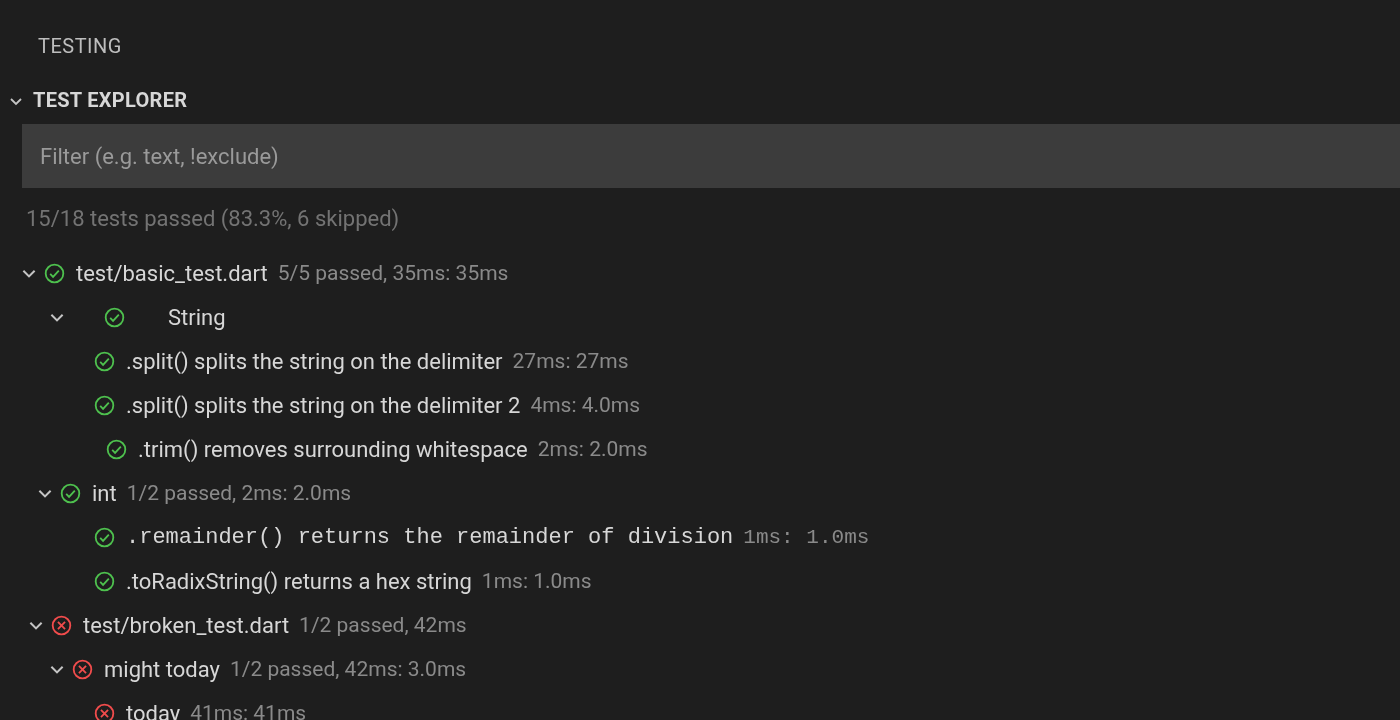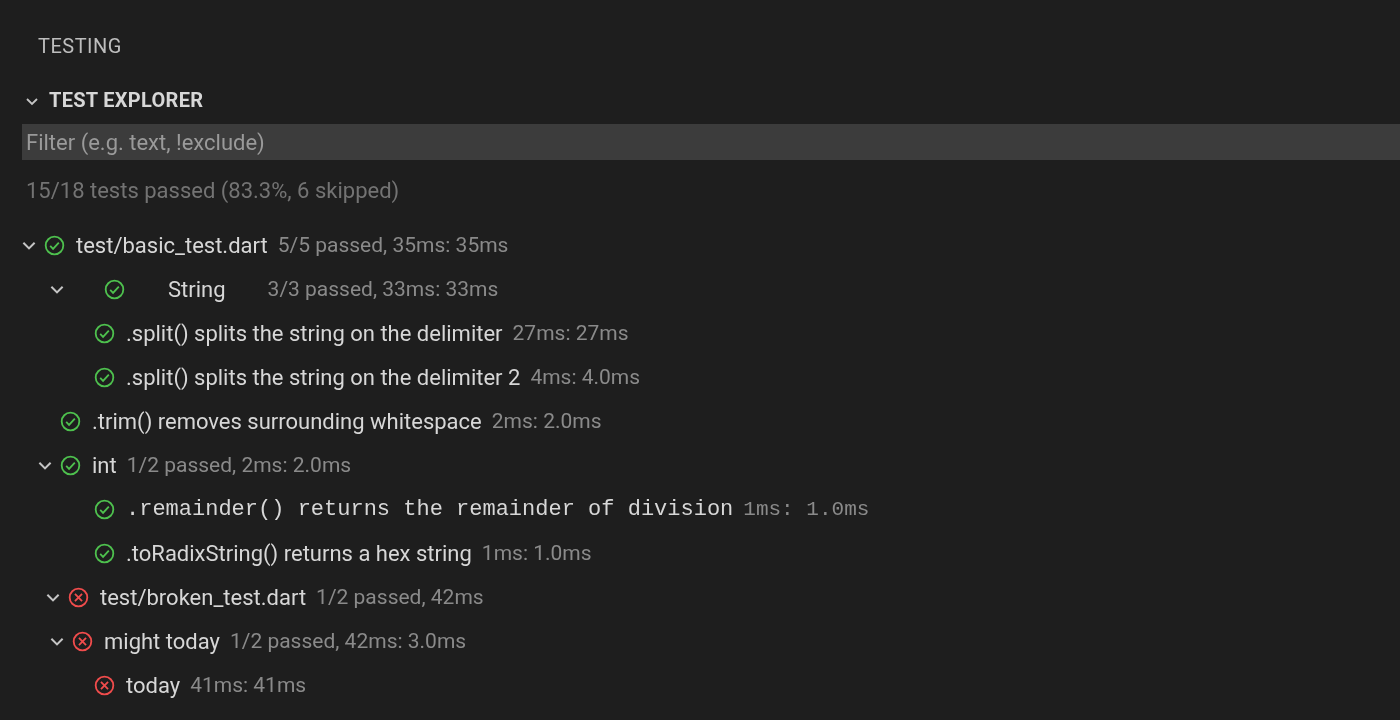--- a/index.html
+++ b/index.html
@@ -15,40 +15,40 @@
   .panel-title {
     padding: 34px 0 24px 38px;
     font-size: 20px;
     letter-spacing: 0.5px;
     color: #bdbdbd;
     font-weight: 400;
   }
   .section-header {
     display: flex;
     align-items: center;
-    padding: 6px 0 12px 24px;
+    padding: 6px 0 12px 8px;
     font-size: 20px;
     font-weight: 700;
     color: #d7d7d7;
     letter-spacing: 0.3px;
     cursor: pointer;
   }
   .section-header .chevron { margin-right: 9px; margin-top:2px; }
   .filter-wrap {
     padding: 0 0 0 22px;
   }
   .filter-input {
     width: 100%;
-    height: 36px;
+    height: 64px;
     background: #3c3c3c;
     border: none;
     outline: none;
     color: #cccccc;
     font-size: 22px;
-    padding: 0 4px;
+    padding: 0 18px;
     font-family: inherit;
   }
   .filter-input::placeholder { color: #9a9a9a; }
   .summary {
     padding: 18px 0 14px 26px;
     color: #737373;
     font-size: 22px;
   }
   .tree { padding-top: 6px; }
   .row {
@@ -127,21 +127,20 @@
           <polyline class="chev-svg" points="3,6 8,11 13,6"></polyline>
         </svg>
       </span>
       <span class="status-icon">
         <svg width="23" height="23" viewBox="0 0 24 24">
           <circle class="pass-svg" cx="12" cy="12" r="9.2"></circle>
           <polyline class="pass-svg" points="7.5,12.5 10.5,15.5 16.5,9"></polyline>
         </svg>
       </span>
       <span class="label">String</span>
-      <span class="meta">3/3 passed, 33ms: 33ms</span>
     </div>
     <div class="row" style="padding-left: 62px;">
       <span class="chevron"></span>
       <span class="spacer" style="width: 6px;"></span>
       <span class="status-icon">
         <svg width="23" height="23" viewBox="0 0 24 24">
           <circle class="pass-svg" cx="12" cy="12" r="9.2"></circle>
           <polyline class="pass-svg" points="7.5,12.5 10.5,15.5 16.5,9"></polyline>
         </svg>
       </span>
@@ -153,21 +152,21 @@
       <span class="spacer" style="width: 6px;"></span>
       <span class="status-icon">
         <svg width="23" height="23" viewBox="0 0 24 24">
           <circle class="pass-svg" cx="12" cy="12" r="9.2"></circle>
           <polyline class="pass-svg" points="7.5,12.5 10.5,15.5 16.5,9"></polyline>
         </svg>
       </span>
       <span class="label">.split() splits the string on the delimiter 2</span>
       <span class="meta">4ms: 4.0ms</span>
     </div>
-    <div class="row" style="padding-left: 28px;">
+    <div class="row" style="padding-left: 74px;">
       <span class="chevron"></span>
       <span class="spacer" style="width: 6px;"></span>
       <span class="status-icon">
         <svg width="23" height="23" viewBox="0 0 24 24">
           <circle class="pass-svg" cx="12" cy="12" r="9.2"></circle>
           <polyline class="pass-svg" points="7.5,12.5 10.5,15.5 16.5,9"></polyline>
         </svg>
       </span>
       <span class="label">.trim() removes surrounding whitespace</span>
       <span class="meta">2ms: 2.0ms</span>
@@ -204,21 +203,21 @@
       <span class="spacer" style="width: 6px;"></span>
       <span class="status-icon">
         <svg width="23" height="23" viewBox="0 0 24 24">
           <circle class="pass-svg" cx="12" cy="12" r="9.2"></circle>
           <polyline class="pass-svg" points="7.5,12.5 10.5,15.5 16.5,9"></polyline>
         </svg>
       </span>
       <span class="label">.toRadixString() returns a hex string</span>
       <span class="meta">1ms: 1.0ms</span>
     </div>
-    <div class="row" style="padding-left: 42px;">
+    <div class="row" style="padding-left: 25px;">
       <span class="chevron">
         <svg width="18" height="18" viewBox="0 0 16 16">
           <polyline class="chev-svg" points="3,6 8,11 13,6"></polyline>
         </svg>
       </span>
       <span class="status-icon">
         <svg width="23" height="23" viewBox="0 0 24 24">
           <circle class="fail-svg" cx="12" cy="12" r="9.2"></circle>
           <line class="fail-svg" x1="8.3" y1="8.3" x2="15.7" y2="15.7"></line>
           <line class="fail-svg" x1="15.7" y1="8.3" x2="8.3" y2="15.7"></line>

